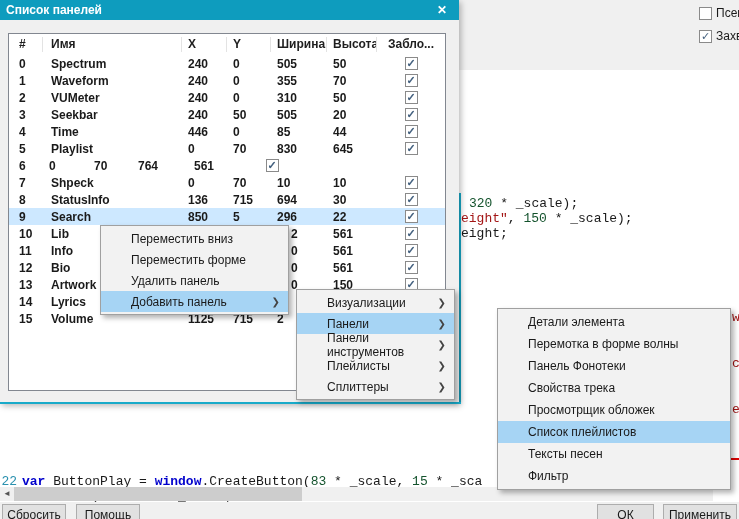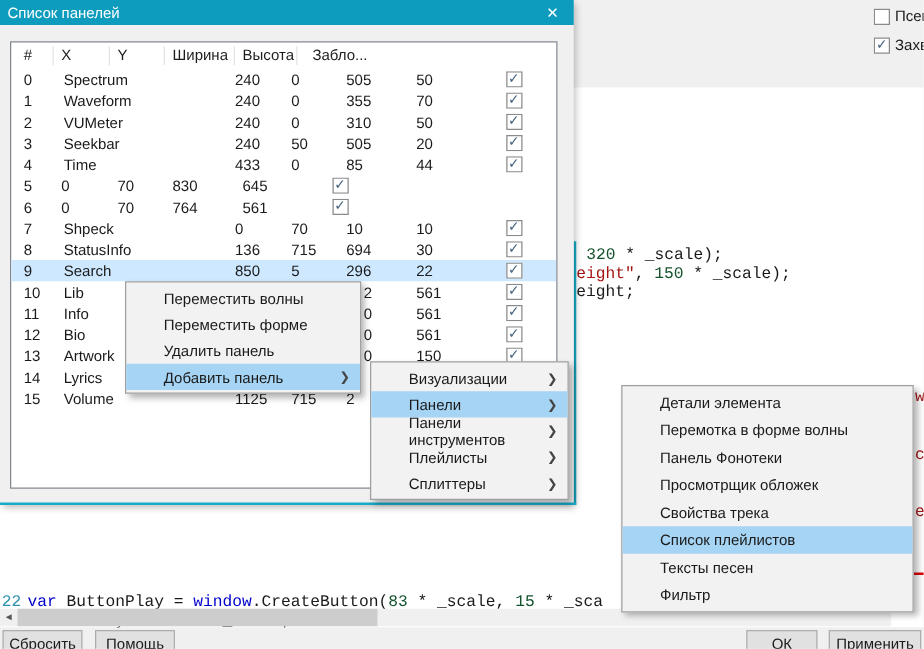--- a/index.html
+++ b/index.html
@@ -2,21 +2,21 @@
 <html><head>
 <meta charset="utf-8">
 <style>
   html,body{margin:0;padding:0;}
   body{width:739px;height:519px;overflow:hidden;position:relative;background:#f0f0f0;
        font-family:"Liberation Sans",sans-serif;font-size:12px;color:#1a1a1a;}
   .mono{font-family:"Liberation Mono","DejaVu Sans Mono",monospace;font-size:13px;white-space:pre;}
   
   .code-panel{position:absolute;left:0;top:70px;width:739px;height:432px;background:#ffffff;}
   .frag{position:absolute;white-space:pre;}
-  .kw{color:#0000cc;font-weight:normal;}
+  .kw{color:#0000cc;font-weight:bold;}
   .num{color:#14532d;}
   .str{color:#a31515;}
   .pl{color:#1a1a1a;}
   .cline{display:flex;height:15px;line-height:15px;}
   .lnum{width:16px;text-align:right;padding-right:5px;color:#2b91af;}
   .code-lines{position:absolute;left:1px;top:404px;}
   .redline{position:absolute;left:731px;top:458px;width:8px;height:2px;background:#e00000;}
   
   .hscroll{position:absolute;left:0;top:487px;width:713px;height:14px;background:#f0f0f0;}
   .hs-arrow{position:absolute;left:0;top:0;width:14px;height:14px;color:#555;font-size:8px;
@@ -27,21 +27,21 @@
   .btn{position:absolute;top:2px;height:22px;background:#e1e1e1;border:1px solid #adadad;
        box-sizing:border-box;text-align:center;padding-top:3px;}
   
   .optbox{position:absolute;left:699px;top:6px;width:40px;overflow:hidden;z-index:2;}
   .optrow{display:flex;align-items:center;height:14px;margin-bottom:9px;white-space:nowrap;}
   .cb{width:13px;height:13px;box-sizing:border-box;border:1px solid #8a8a8a;background:#fff;
       font-size:11px;line-height:11px;text-align:center;color:#44617f;flex:0 0 13px;}
   .optrow .lab{margin-left:4px;}
   
   .dialog{position:absolute;left:0;top:0;width:459px;height:404px;background:#f0f0f0;z-index:10;
-          box-shadow:2px 2px 6px rgba(0,0,0,.28);}
+          box-shadow:2px 2px 6px rgba(0,0,0,.28);font-weight:bold;}
   .titlebar{height:20px;background:#0e9cbe;color:#fff;display:flex;align-items:center;
             padding-left:6px;position:relative;}
   .closebx{position:absolute;right:4px;top:0;width:26px;height:20px;text-align:center;
            line-height:20px;font-size:12px;color:#fff;}
   .accent-v{position:absolute;left:459px;top:193px;width:2px;height:211px;background:#18aac9;z-index:9;}
   .accent-h{position:absolute;left:0;top:402px;width:461px;height:2px;background:#18aac9;z-index:11;}
   .grip{position:absolute;right:3px;bottom:5px;width:12px;height:12px;
         background:radial-gradient(#9aa4aa 1.2px,transparent 1.3px);background-size:4px 4px;}
   
   .table{position:absolute;left:8px;top:33px;width:438px;height:358px;background:#fff;
@@ -111,20 +111,21 @@
 <div class="accent-h"></div>
 
 <div class="dialog">
   <div class="titlebar">
     <span>Список панелей</span>
     <span class="closebx">✕</span>
   </div>
   <div class="table">
     <div class="thead" id="thead">
         <div class="th c0">#</div>
+        <div class="th c1">Имя</div>
         <div class="th c2">X</div>
         <div class="th c3">Y</div>
         <div class="th c4">Ширина</div>
         <div class="th c5">Высота</div>
         <div class="th c6">Забло...</div>
       </div>
     <div id="rows">
         <div class="row">
           <div class="td c0">0</div>
           <div class="td c1">Spectrum</div>
@@ -165,30 +166,31 @@
           <div class="td c3">50</div>
           <div class="td c4">505</div>
           <div class="td c5">20</div>
           <div class="td c6">
             <div class="cb on">✓</div>
           </div>
         </div>
         <div class="row">
           <div class="td c0">4</div>
           <div class="td c1">Time</div>
-          <div class="td c2">433</div>
+          <div class="td c2">446</div>
           <div class="td c3">0</div>
           <div class="td c4">85</div>
           <div class="td c5">44</div>
           <div class="td c6">
             <div class="cb on">✓</div>
           </div>
         </div>
         <div class="row">
           <div class="td c0">5</div>
+          <div class="td c1">Playlist</div>
           <div class="td c2">0</div>
           <div class="td c3">70</div>
           <div class="td c4">830</div>
           <div class="td c5">645</div>
           <div class="td c6">
             <div class="cb on">✓</div>
           </div>
         </div>
         <div class="row">
           <div class="td c0">6</div>
@@ -299,21 +301,21 @@
             <div class="cb on">✓</div>
           </div>
         </div>
       </div>
   </div>
   <div class="grip"></div>
 </div>
 
 <div class="menu" id="menu1">
     <div class="mi">
-      <span>Переместить волны</span>
+      <span>Переместить вниз</span>
     </div>
     <div class="mi">
       <span>Переместить форме</span>
     </div>
     <div class="mi">
       <span>Удалить панель</span>
     </div>
     <div class="mi hl">
       <span>Добавить панель</span>
       <span class="arrow">❯</span>
@@ -347,24 +349,24 @@
     <div class="mi mi3">
       <span>Детали элемента</span>
     </div>
     <div class="mi mi3">
       <span>Перемотка в форме волны</span>
     </div>
     <div class="mi mi3">
       <span>Панель Фонотеки</span>
     </div>
     <div class="mi mi3">
+      <span>Свойства трека</span>
+    </div>
+    <div class="mi mi3">
       <span>Просмотрщик обложек</span>
-    </div>
-    <div class="mi mi3">
-      <span>Свойства трека</span>
     </div>
     <div class="mi mi3 hl">
       <span>Список плейлистов</span>
     </div>
     <div class="mi mi3">
       <span>Тексты песен</span>
     </div>
     <div class="mi mi3">
       <span>Фильтр</span>
     </div>

